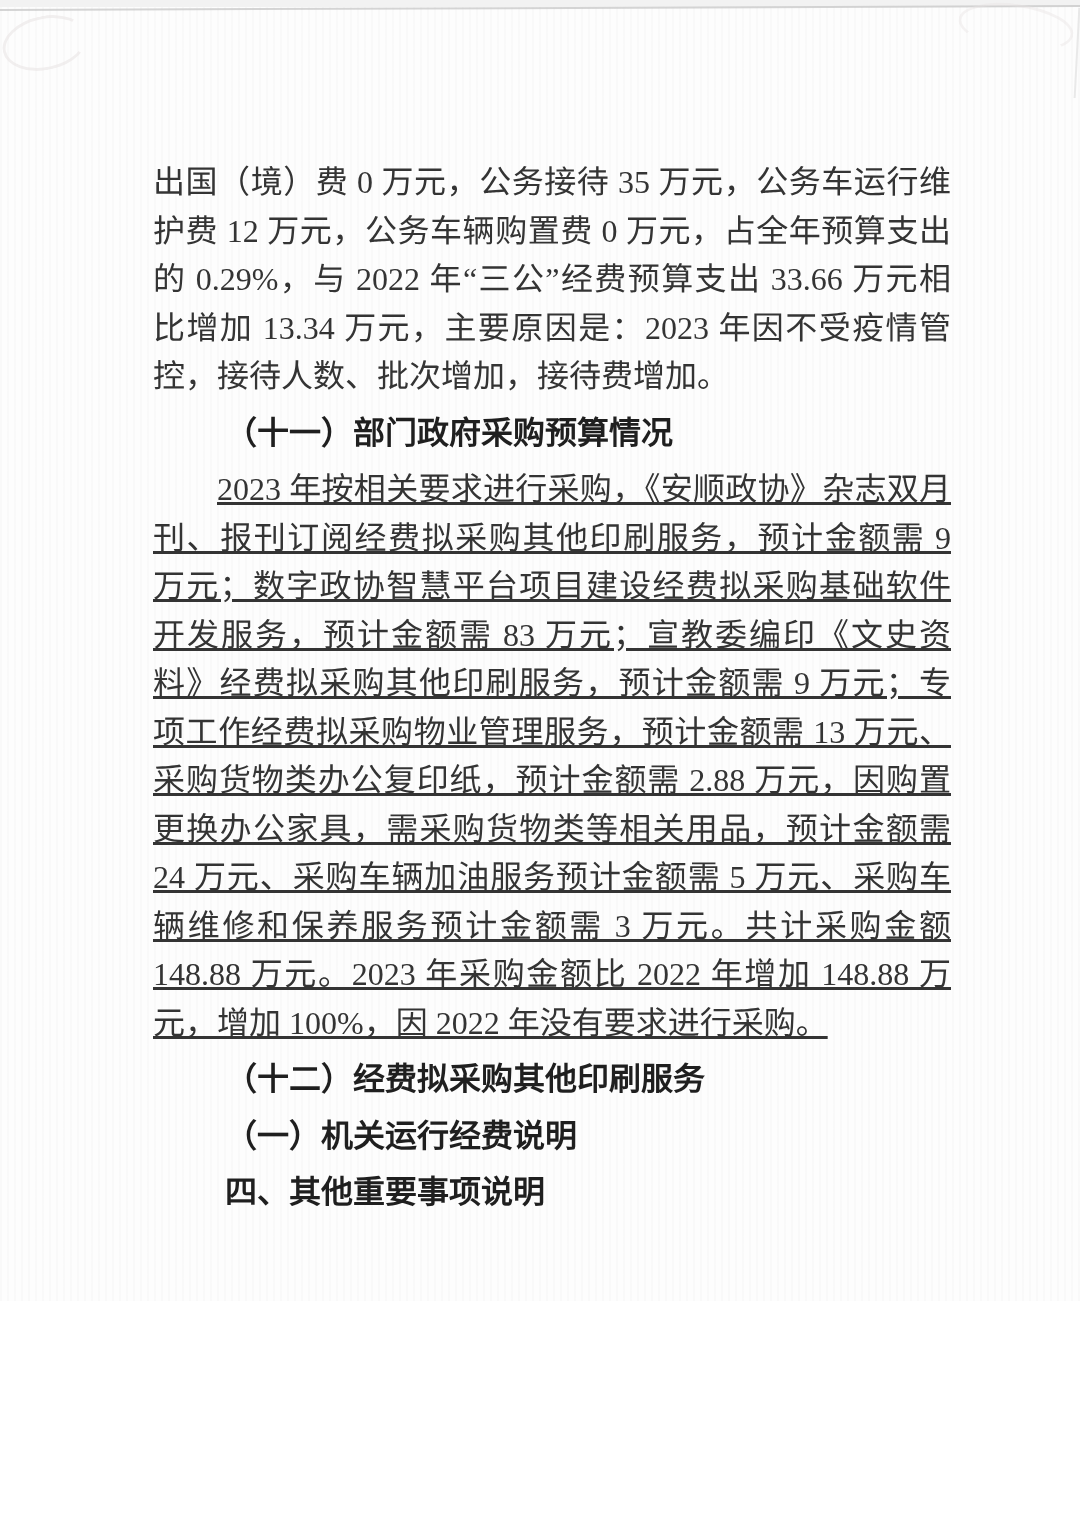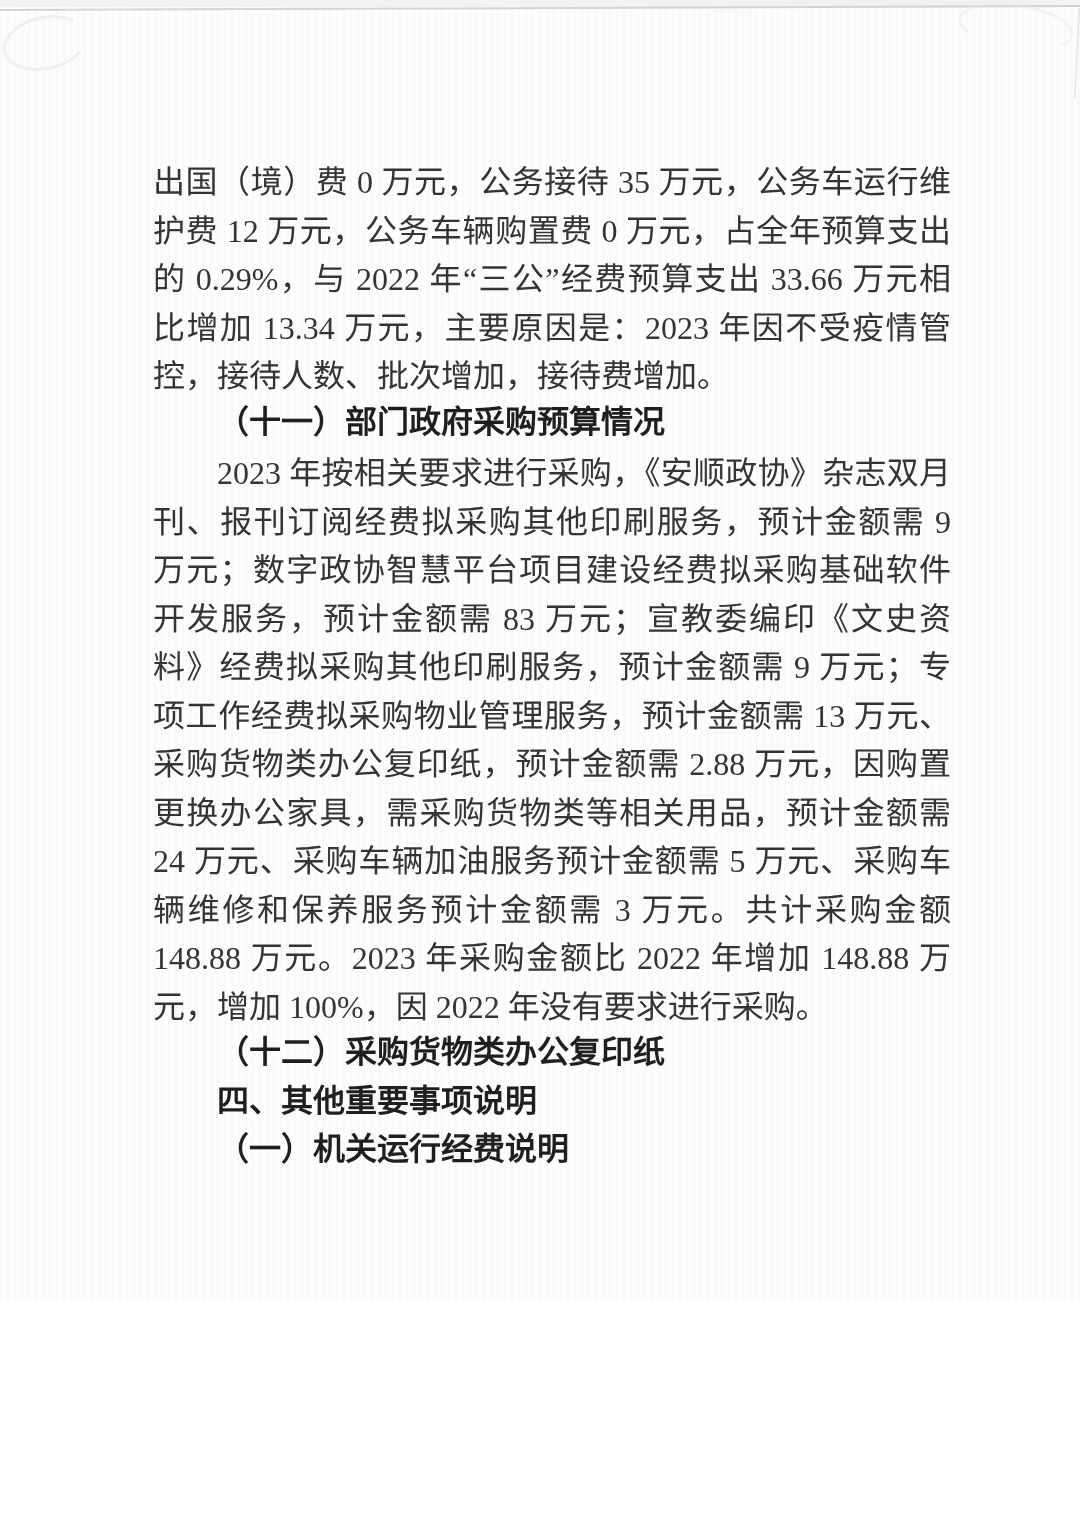--- a/index.html
+++ b/index.html
@@ -79,26 +79,27 @@
     font-size: 32px;
     line-height: 48.5px;
     text-align: justify;
   }
   .par {
     margin: 0;
     padding: 0;
   }
   .par.ind {
     text-indent: 2em;
+    text-decoration: underline;
   }
   .heading {
-    margin: 0;
+    margin: 8px;
     padding: 0;
     text-indent: 2em;
-    font-family: Liberation Mono, monospace;
+    font-family: Liberation Sans, sans-serif;
     font-weight: 700;
     font-size: 32px;
     line-height: 48.5px;
     color: #1f1f1f;
     text-align: left;
   }
   .page-number {
     position: absolute;
     top: 1420px;
     left: 0;
@@ -121,25 +122,25 @@
   <div class="corner-smudge right"></div>
 
   <main class="content">
 
     <p class="par">出国（境）费 0 万元，公务接待 35 万元，公务车运行维护费 12 万元，公务车辆购置费 0 万元，占全年预算支出的 0.29%，与 2022 年“三公”经费预算支出 33.66 万元相比增加 13.34 万元，主要原因是：2023 年因不受疫情管控，接待人数、批次增加，接待费增加。</p>
 
     <h3 class="heading">（十一）部门政府采购预算情况</h3>
 
     <p class="par ind">2023 年按相关要求进行采购，《安顺政协》杂志双月刊、报刊订阅经费拟采购其他印刷服务，预计金额需 9 万元；数字政协智慧平台项目建设经费拟采购基础软件开发服务，预计金额需 83 万元；宣教委编印《文史资料》经费拟采购其他印刷服务，预计金额需 9 万元；专项工作经费拟采购物业管理服务，预计金额需 13 万元、采购货物类办公复印纸，预计金额需 2.88 万元，因购置更换办公家具，需采购货物类等相关用品，预计金额需 24 万元、采购车辆加油服务预计金额需 5 万元、采购车辆维修和保养服务预计金额需 3 万元。共计采购金额 148.88 万元。2023 年采购金额比 2022 年增加 148.88 万元，增加 100%，因 2022 年没有要求进行采购。</p>
 
-    <h3 class="heading">（十二）采购货物类办公复印纸</h3>
+    <h3 class="heading">（十二）经费拟采购其他印刷服务</h3>
 
 
+    <h3 class="heading">（一）机关运行经费说明</h3>
+
     <h3 class="heading">四、其他重要事项说明</h3>
-
-    <h3 class="heading">（一）机关运行经费说明</h3>
 
 
   </main>
 
   <div class="page-number">10</div>
 
 </div>
 
 </body></html>

